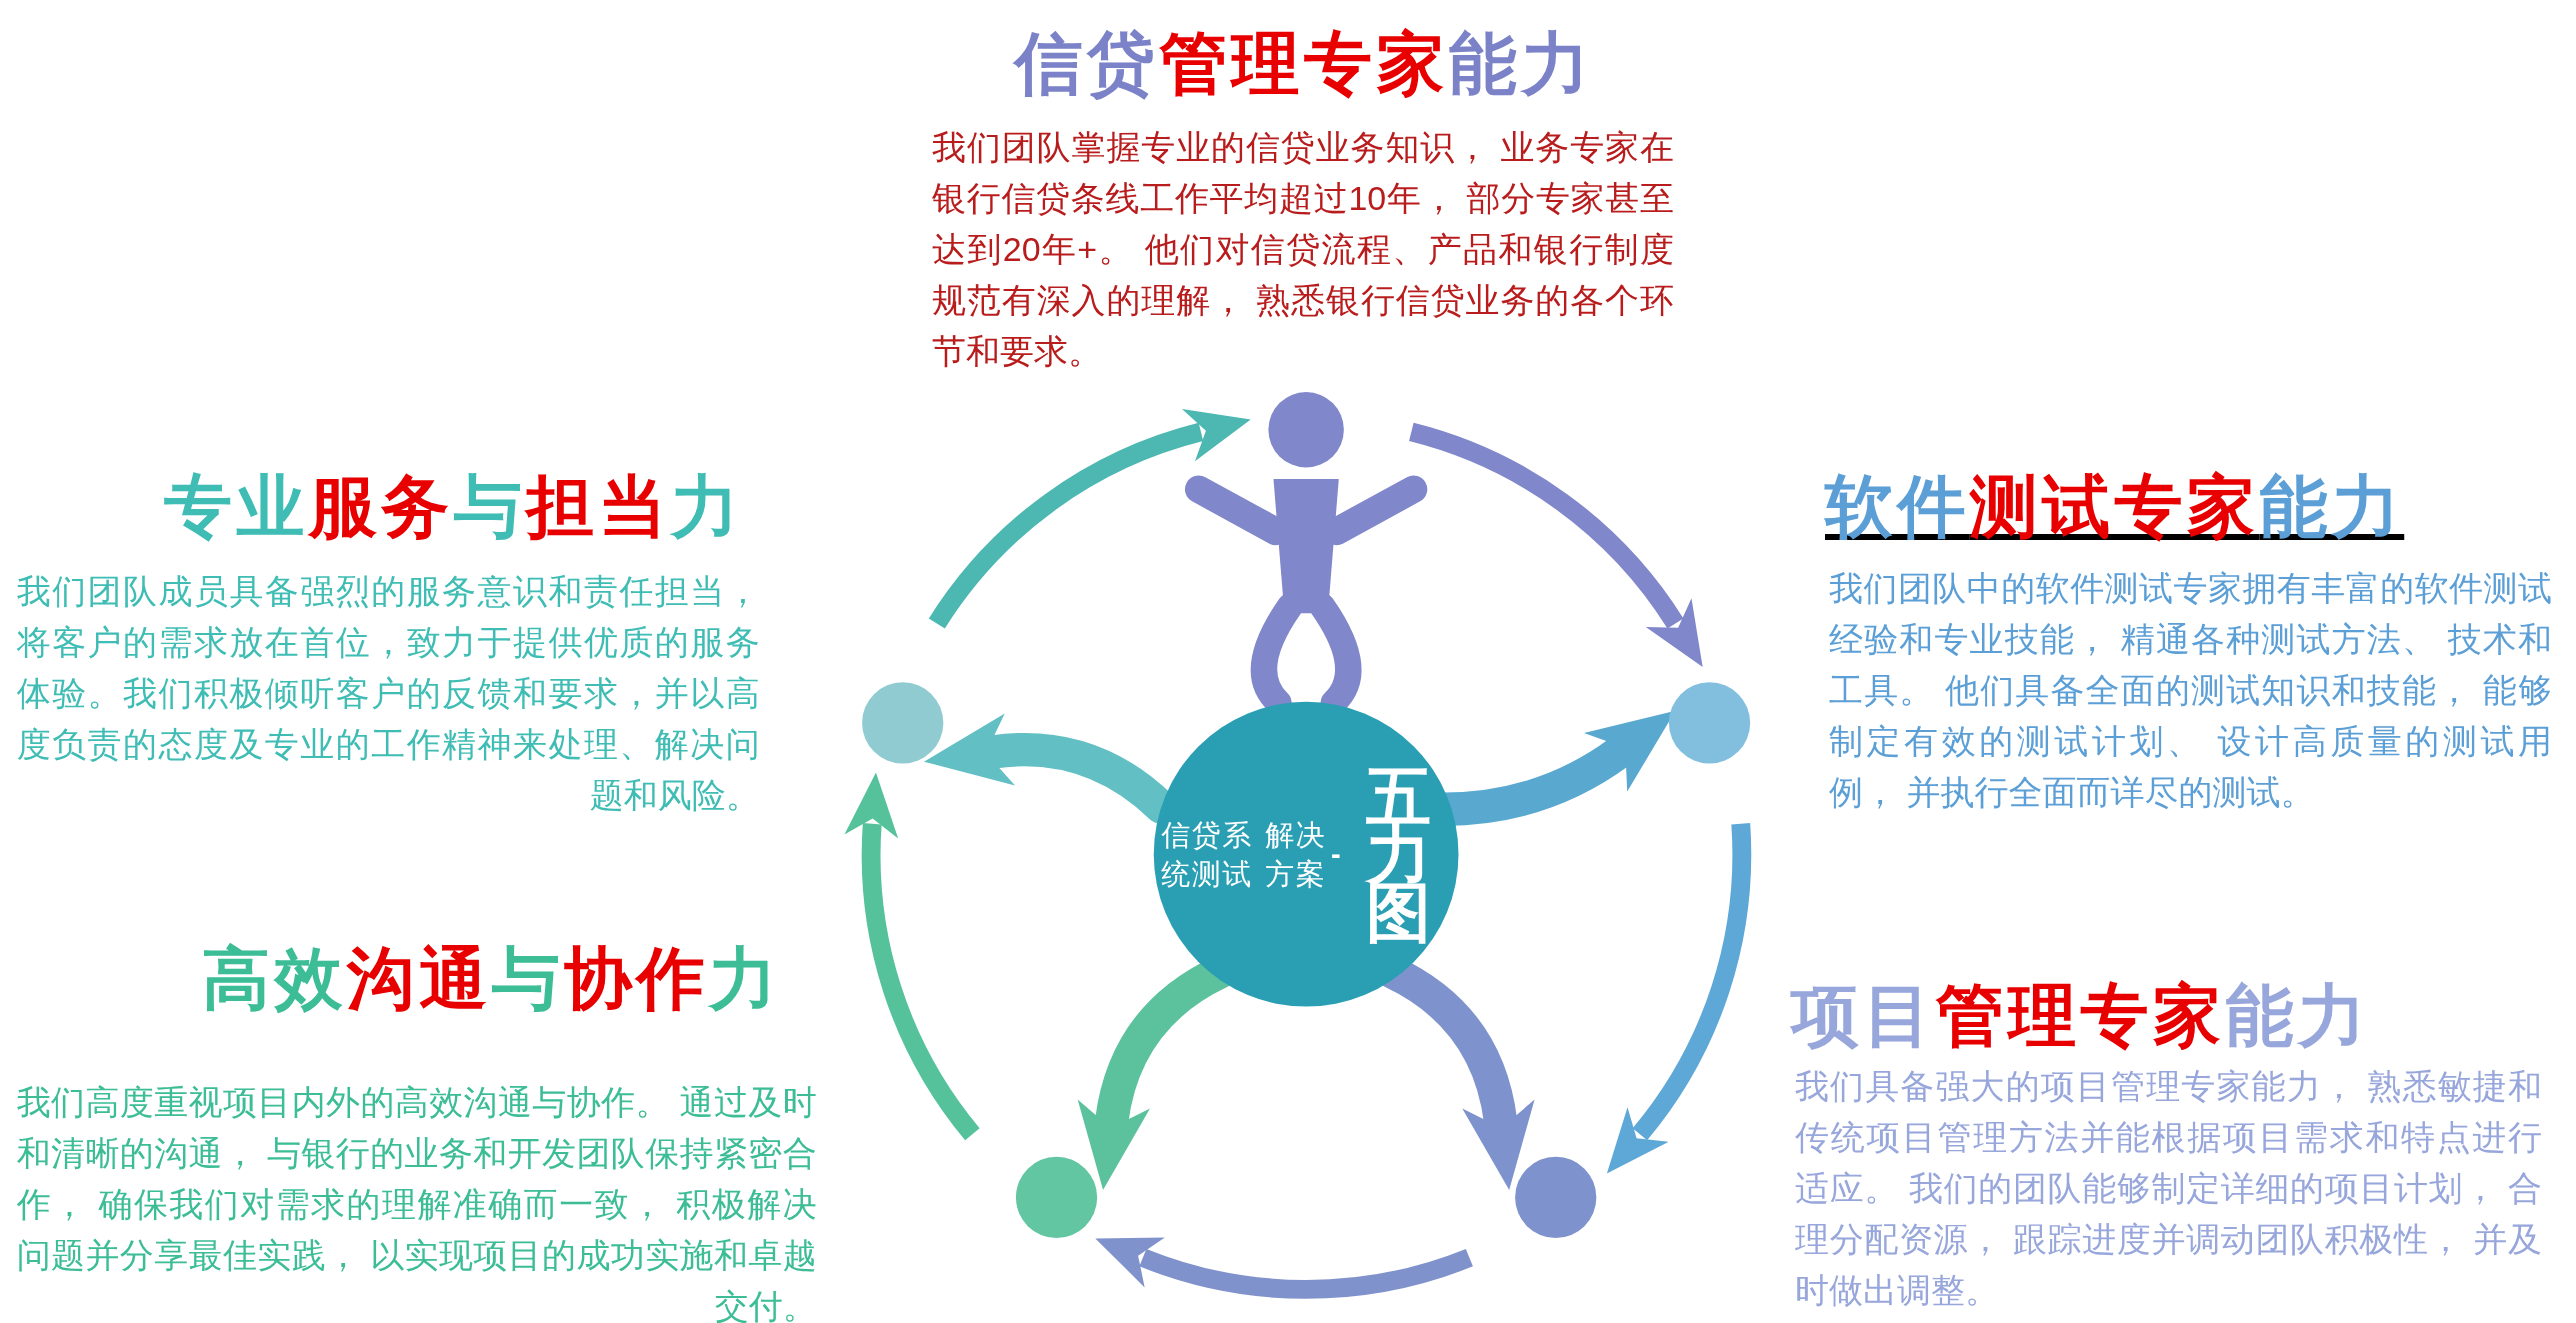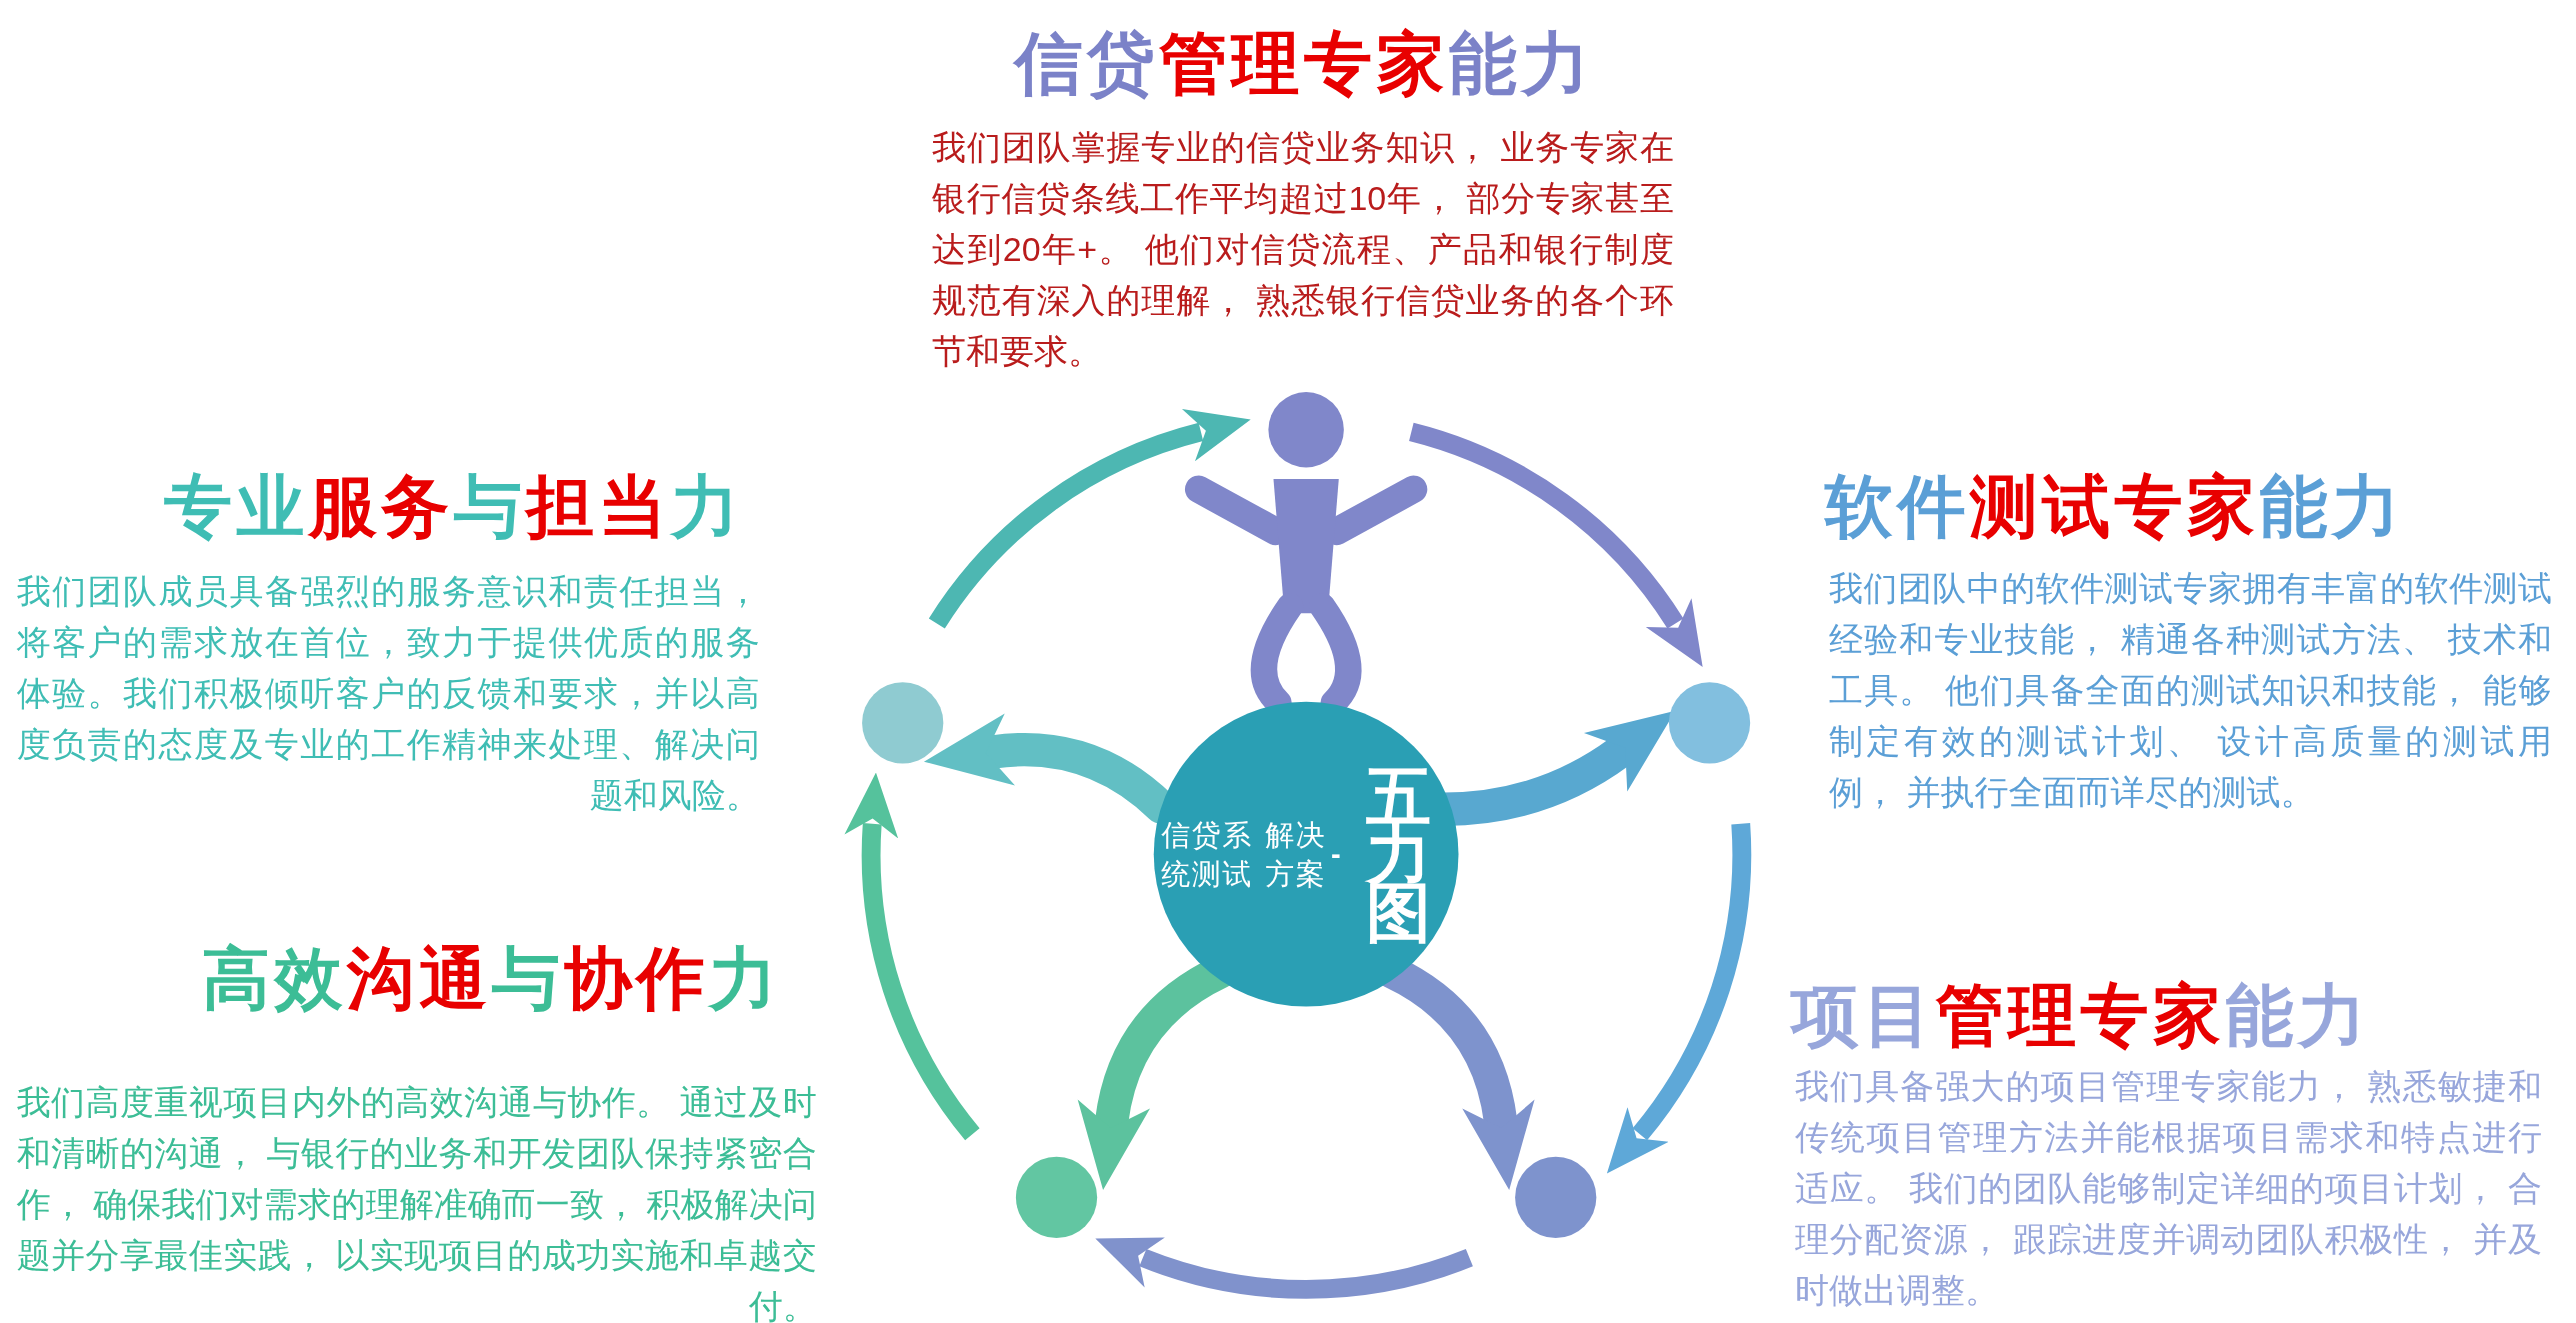--- a/index.html
+++ b/index.html
@@ -10,36 +10,36 @@
   }
   .sec-title {
     position:absolute; margin:0;
     font-size:68px; font-weight:bold; letter-spacing:4.4px; white-space:nowrap;
   }
   .sec-body {
     position:absolute; margin:0;
     font-size:34px; line-height:51px;
     text-align:justify; text-justify:inter-character;
   }
-  .last-right { text-align-last:right;font-family:Liberation Serif, serif; }
+  .last-right { text-align-last:right; }
   .c-red   { color:#e80000; }
   .c-top   { color:#7b82c8; }
   .c-lu    { color:#3fbdb4; }
   .c-ru    { color:#5b9fd6; }
   .c-ll    { color:#3cbd96; }
   .c-rl    { color:#97a6db; }
 
   
   .t-top { left:932px; top:19px;  width:744px; text-align:center; }
   .b-top { left:932px; top:122px; width:742px; color:#b91c1c; }
 
   .t-lu  { left:164px;  top:462px; }
   .b-lu  { left:16.7px;   top:566px; width:743px; color:#3fbdb4; }
 
-  .t-ru  { left:1825px; top:462px; }
+  .t-ru  { left:1825px; top:462px;text-decoration:underline; }
   .b-ru  { left:1829px; top:563px; width:723px;  color:#5b9fd6; }
 
   .t-ll  { left:202px;  top:934px;text-align:center; }
   .b-ll  { left:16.7px;   top:1077px; width:800px; color:#3cbd96; }
 
   .t-rl  { left:1791px; top:971px; }
   .b-rl  { left:1795px; top:1061px; width:747px; color:#97a6db; }
 
   .diagram-svg { position:absolute; left:820px; top:363px; width:965px; height:965px; }
 

